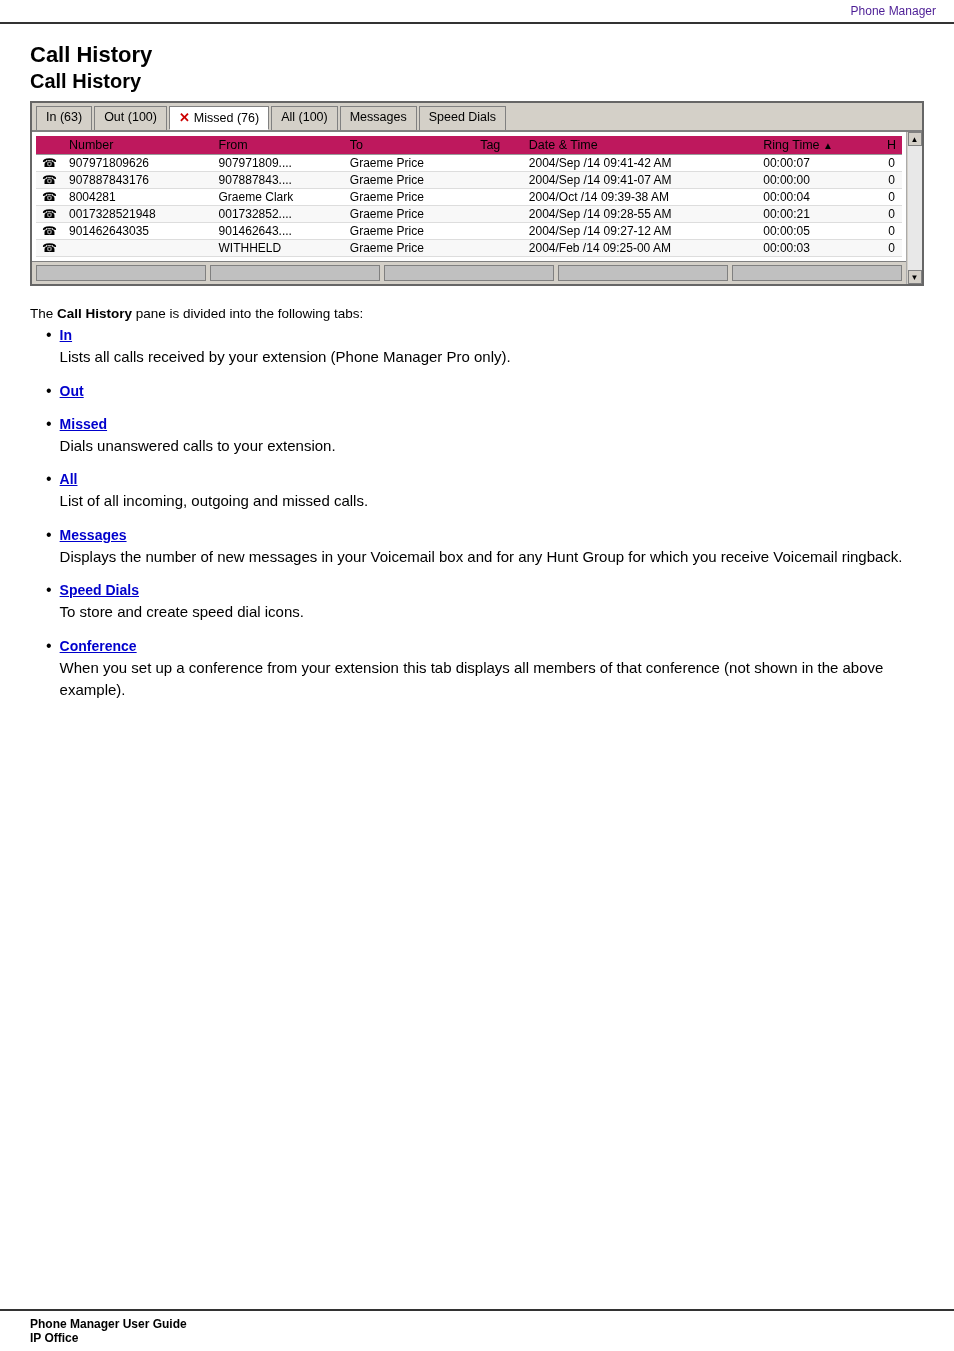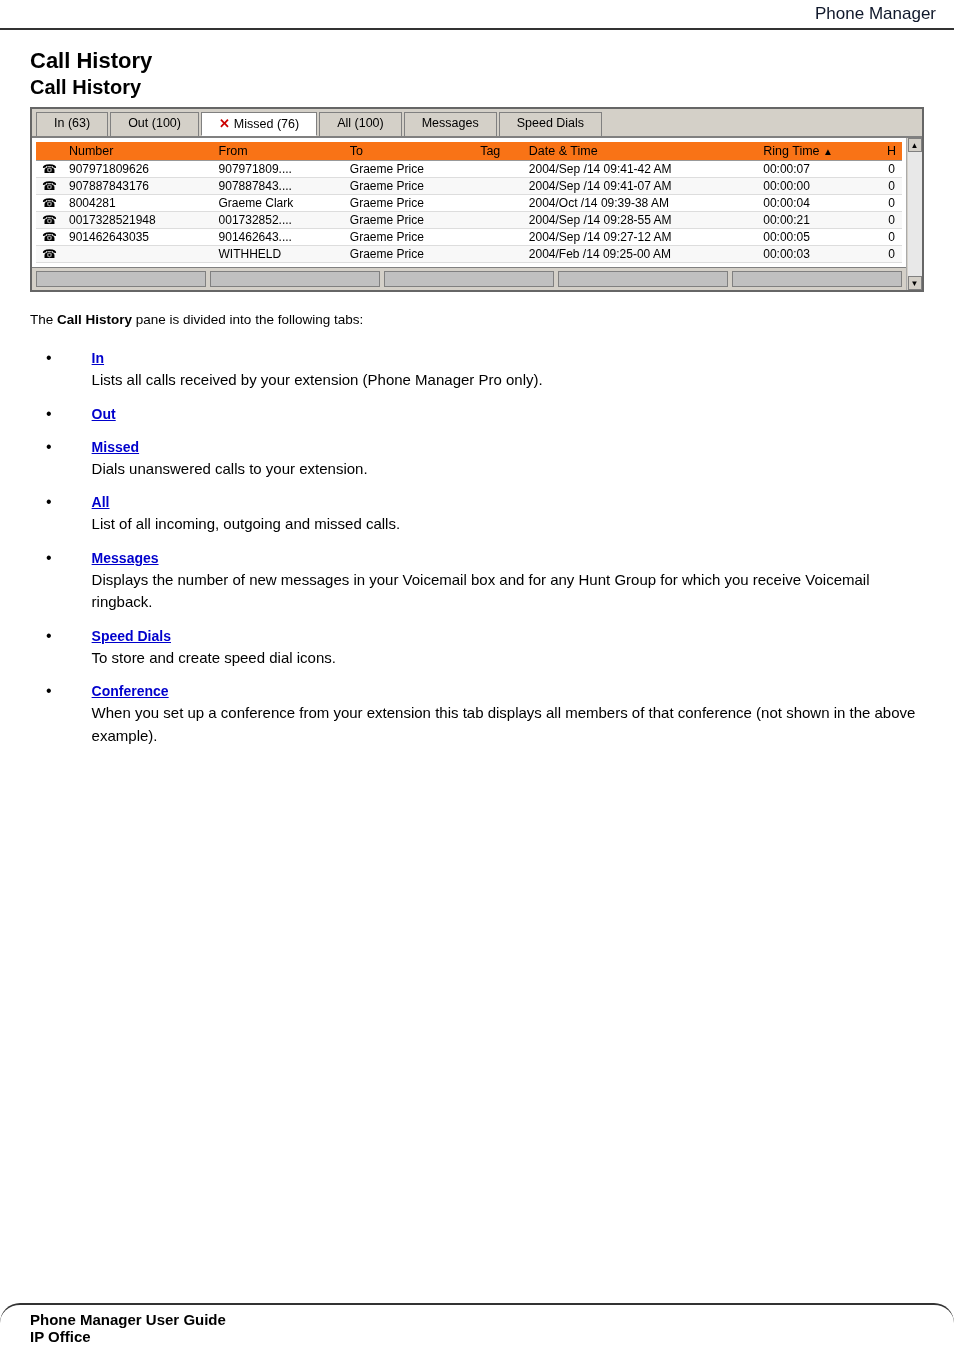--- a/index.html
+++ b/index.html
@@ -11,22 +11,22 @@
       width: 954px;
       min-height: 1351px;
       position: relative;
     }
 
     
     .top-bar {
       border-bottom: 2px solid #333;
       text-align: right;
       padding: 4px 18px 4px 0;
-      font-size: 17px;
-      color: #0f172a;
+      font-size: 12px;
+      color: #4c1d95;
     }
 
     
     .main-content {
       padding: 18px 30px 60px 30px;
     }
 
     .page-title-h1 {
       font-size: 22px;
       font-weight: bold;
@@ -57,21 +57,21 @@
     .tab-bar {
       display: flex;
       align-items: stretch;
       background: #d4d0c8;
       border-bottom: 2px solid #808080;
       padding: 3px 4px 0 4px;
       gap: 2px;
     }
 
     .tab {
-      padding: 3px 17px;
+      padding: 3px 9px;
       font-size: 12.5px;
       cursor: pointer;
       border: 1px solid #808080;
       border-bottom: none;
       background: #d4d0c8;
       color: #000;
       white-space: nowrap;
     }
 
     .tab.active {
@@ -99,21 +99,21 @@
       padding: 4px;
     }
 
     .call-table {
       width: 100%;
       border-collapse: collapse;
       font-size: 12.5px;
     }
 
     .call-table thead tr {
-      background: #f97316;
+      background: #be185d;
     }
 
     .call-table th {
       text-align: left;
       padding: 2px 6px;
       border-bottom: 1px solid #999;
       font-weight: normal;
       font-size: 12.5px;
     }
 
@@ -144,21 +144,21 @@
     .status-segment {
       background: #c0c0c0;
       height: 16px;
       flex: 1;
       border: 1px solid #808080;
     }
 
     
     .description-text {
       font-size: 13.5px;
-      margin-bottom: 18px;
+      margin-bottom: 1px;
       line-height: 1.5;
     }
 
     .bullet-list {
       list-style: none;
       padding-left: 16px;
       margin-bottom: 10px;
     }
 
     .bullet-list li {
@@ -169,21 +169,20 @@
     }
 
     .bullet-dot {
       font-size: 16px;
       line-height: 1.2;
       flex-shrink: 0;
     }
 
     .bullet-content {
       line-height: 1.5;
-      margin-left: 32px;
     }
 
     .bullet-link {
       color: #0000cc;
       text-decoration: underline;
       font-weight: bold;
       cursor: pointer;
     }
 
     .bullet-desc {
@@ -194,22 +193,21 @@
     
     .footer {
       position: absolute;
       bottom: 0;
       left: 0;
       right: 0;
       border-top: 2px solid #333;
       display: flex;
       justify-content: space-between;
       padding: 6px 30px;
-      font-size: 15px;
-      border-radius: 20px;
+      font-size: 12px;
     }
 
     .footer-left {
       font-weight: bold;
     }
 
     .footer-right {
       font-weight: bold;
     }
 

